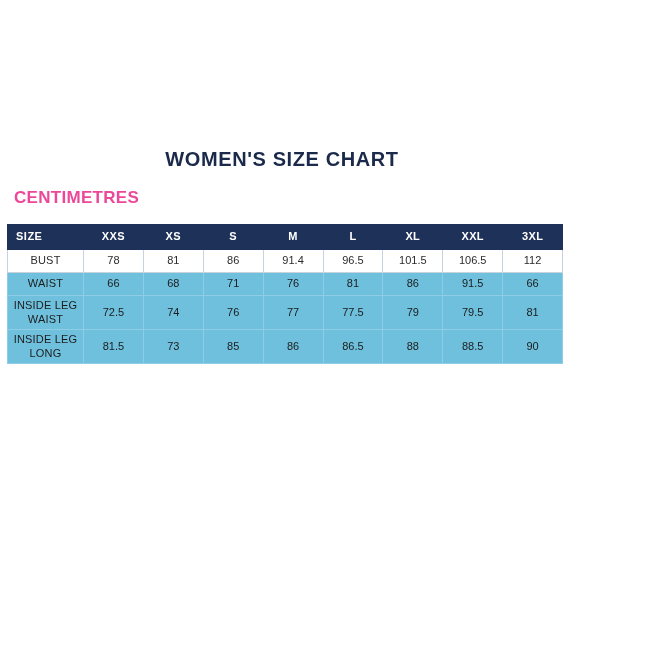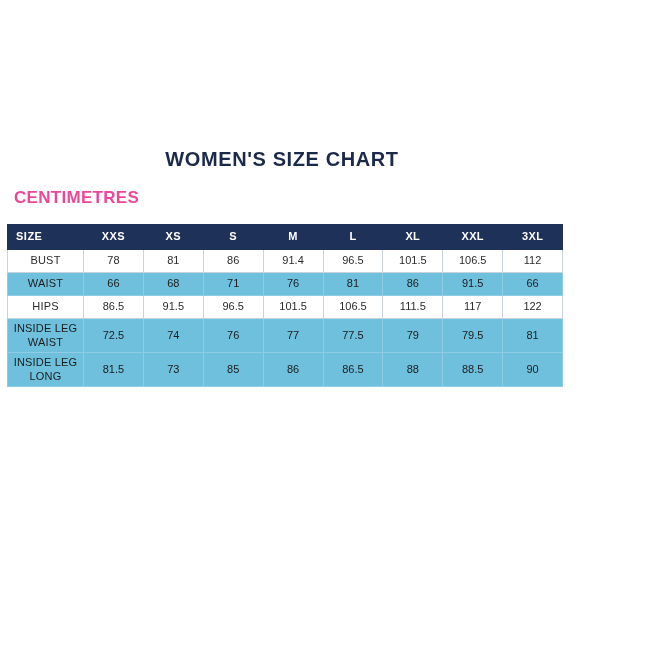--- a/index.html
+++ b/index.html
@@ -142,31 +142,20 @@
           <td>66</td>
           <td>68</td>
           <td>71</td>
           <td>76</td>
           <td>81</td>
           <td>86</td>
           <td>91.5</td>
           <td>66</td>
         </tr>
 
-        <tr>
-          <td class="rowlab">HIPS</td>
-          <td>86.5</td>
-          <td>91.5</td>
-          <td>96.5</td>
-          <td>101.5</td>
-          <td>106.5</td>
-          <td>111.5</td>
-          <td>117</td>
-          <td>122</td>
-        </tr>
 
         <tr class="shade tall">
           <td class="rowlab">INSIDE LEG WAIST</td>
           <td>72.5</td>
           <td>74</td>
           <td>76</td>
           <td>77</td>
           <td>77.5</td>
           <td>79</td>
           <td>79.5</td>

